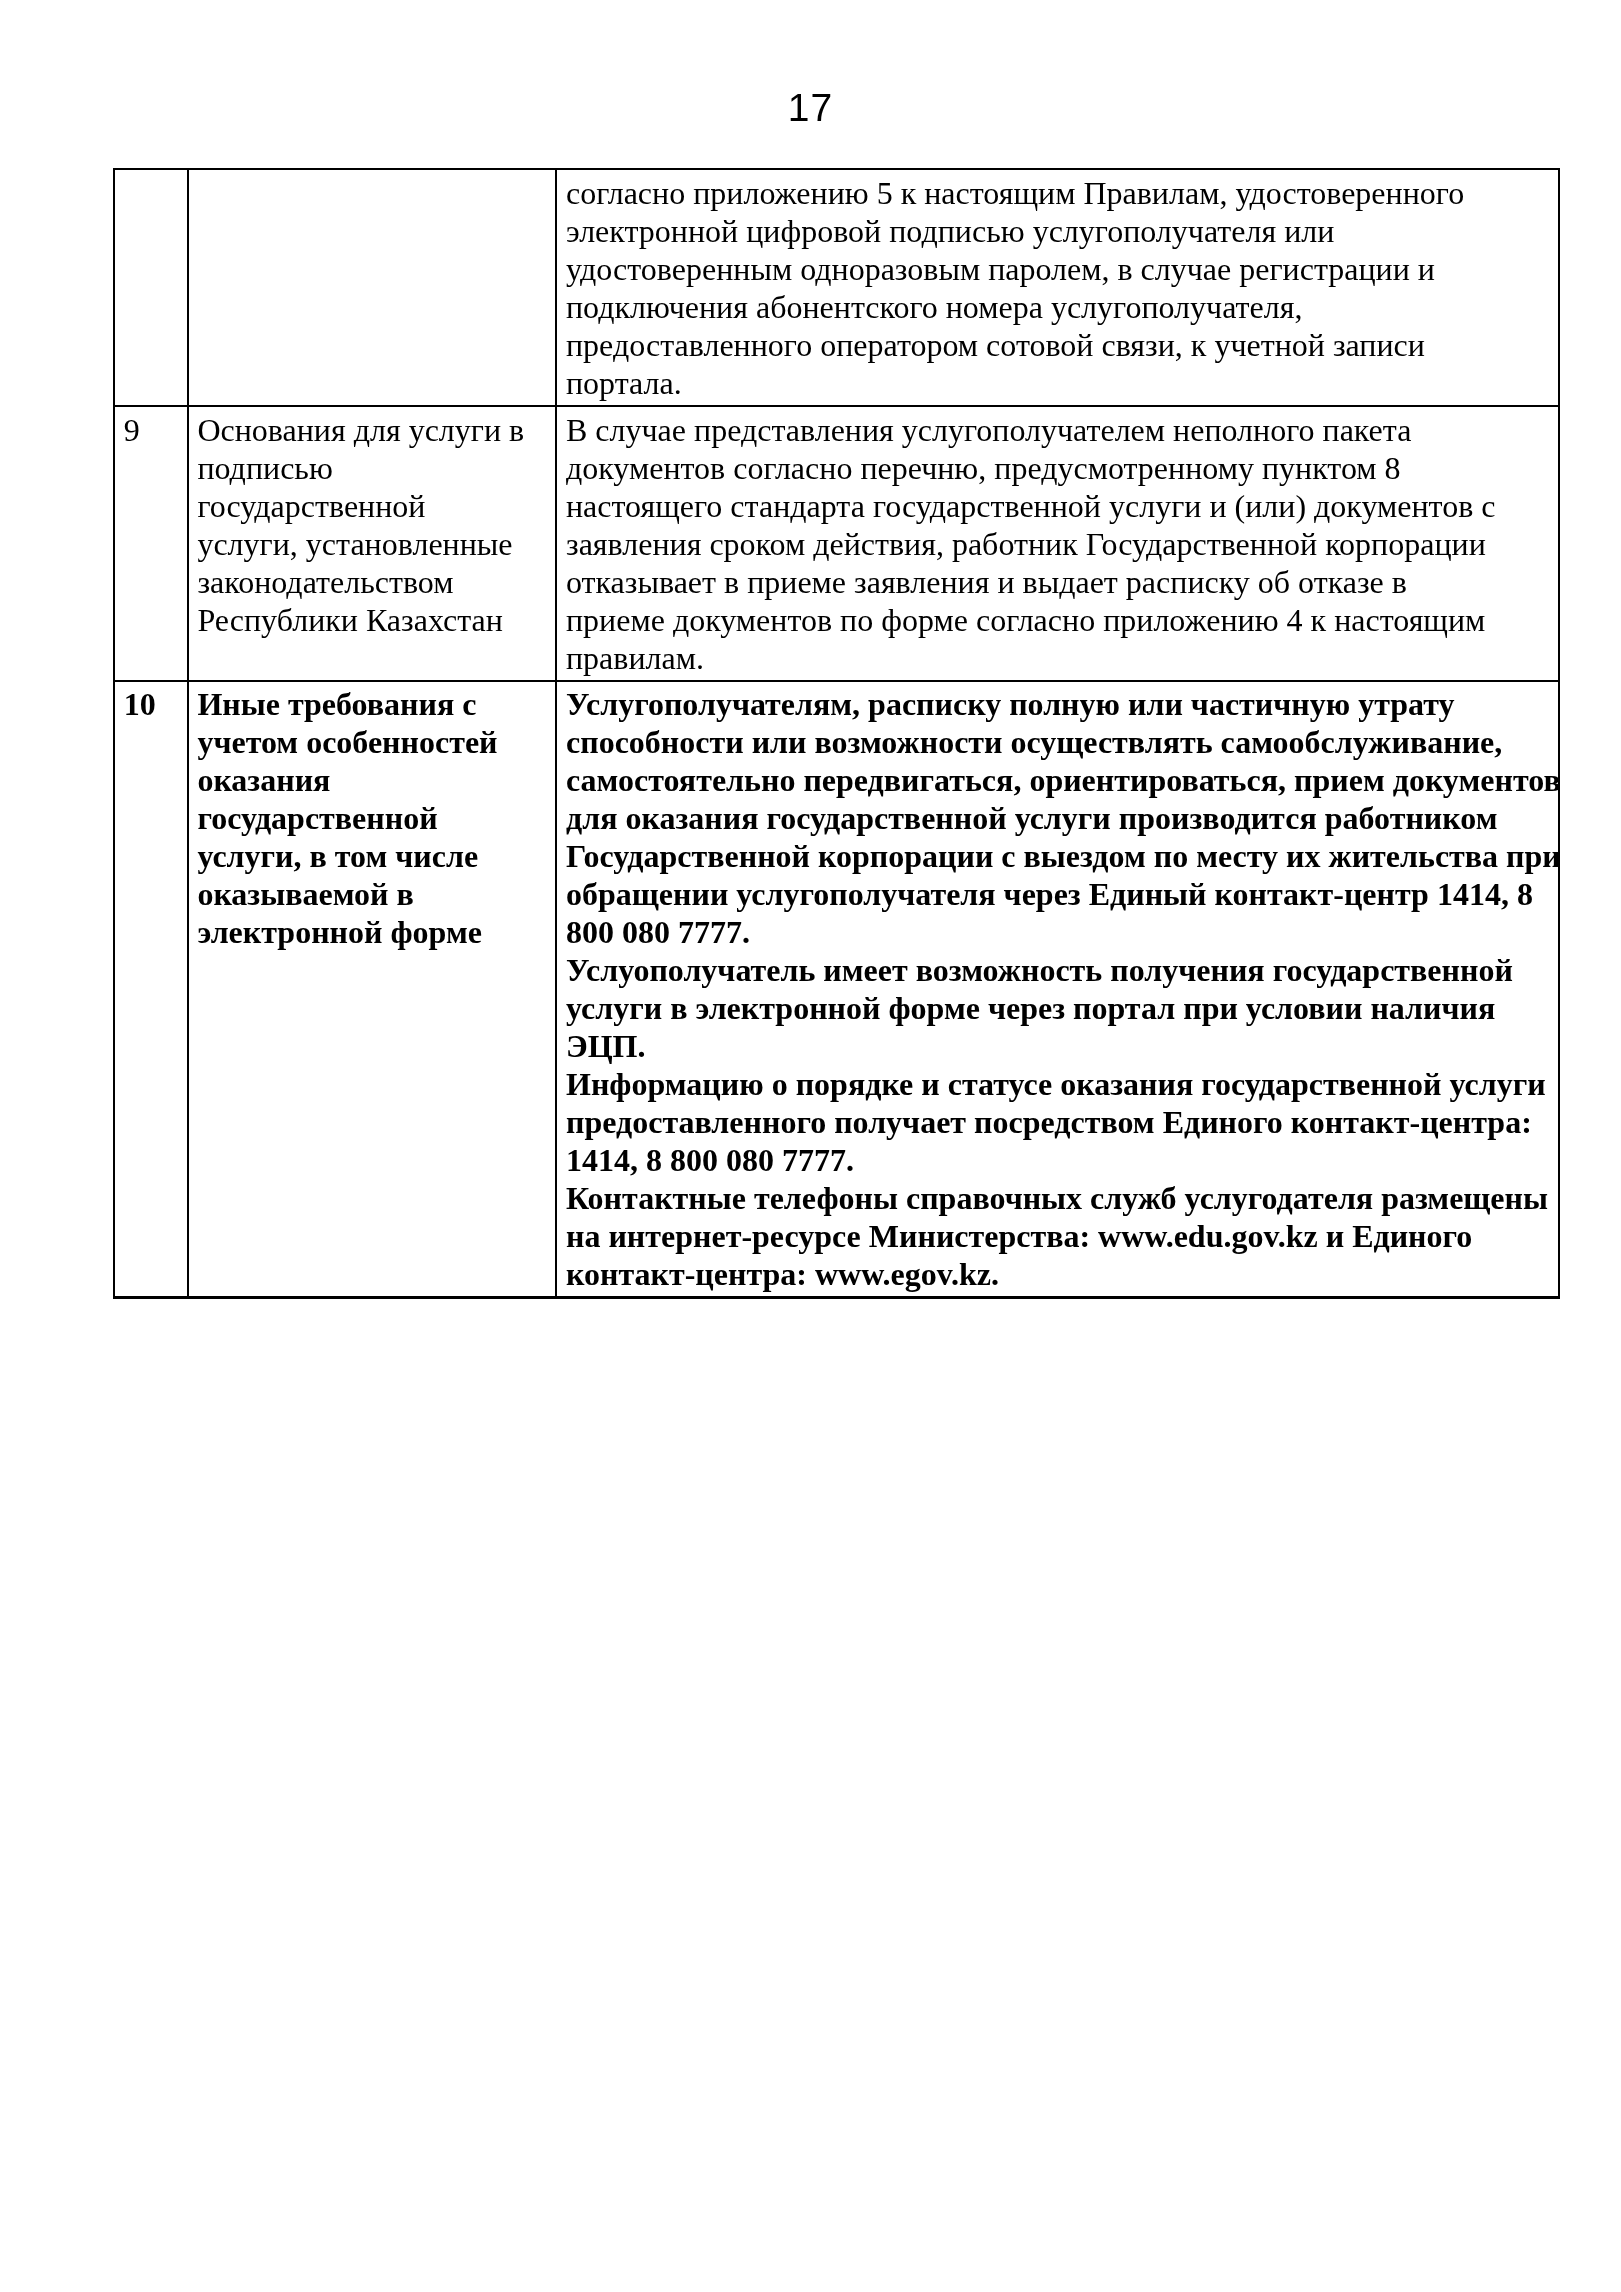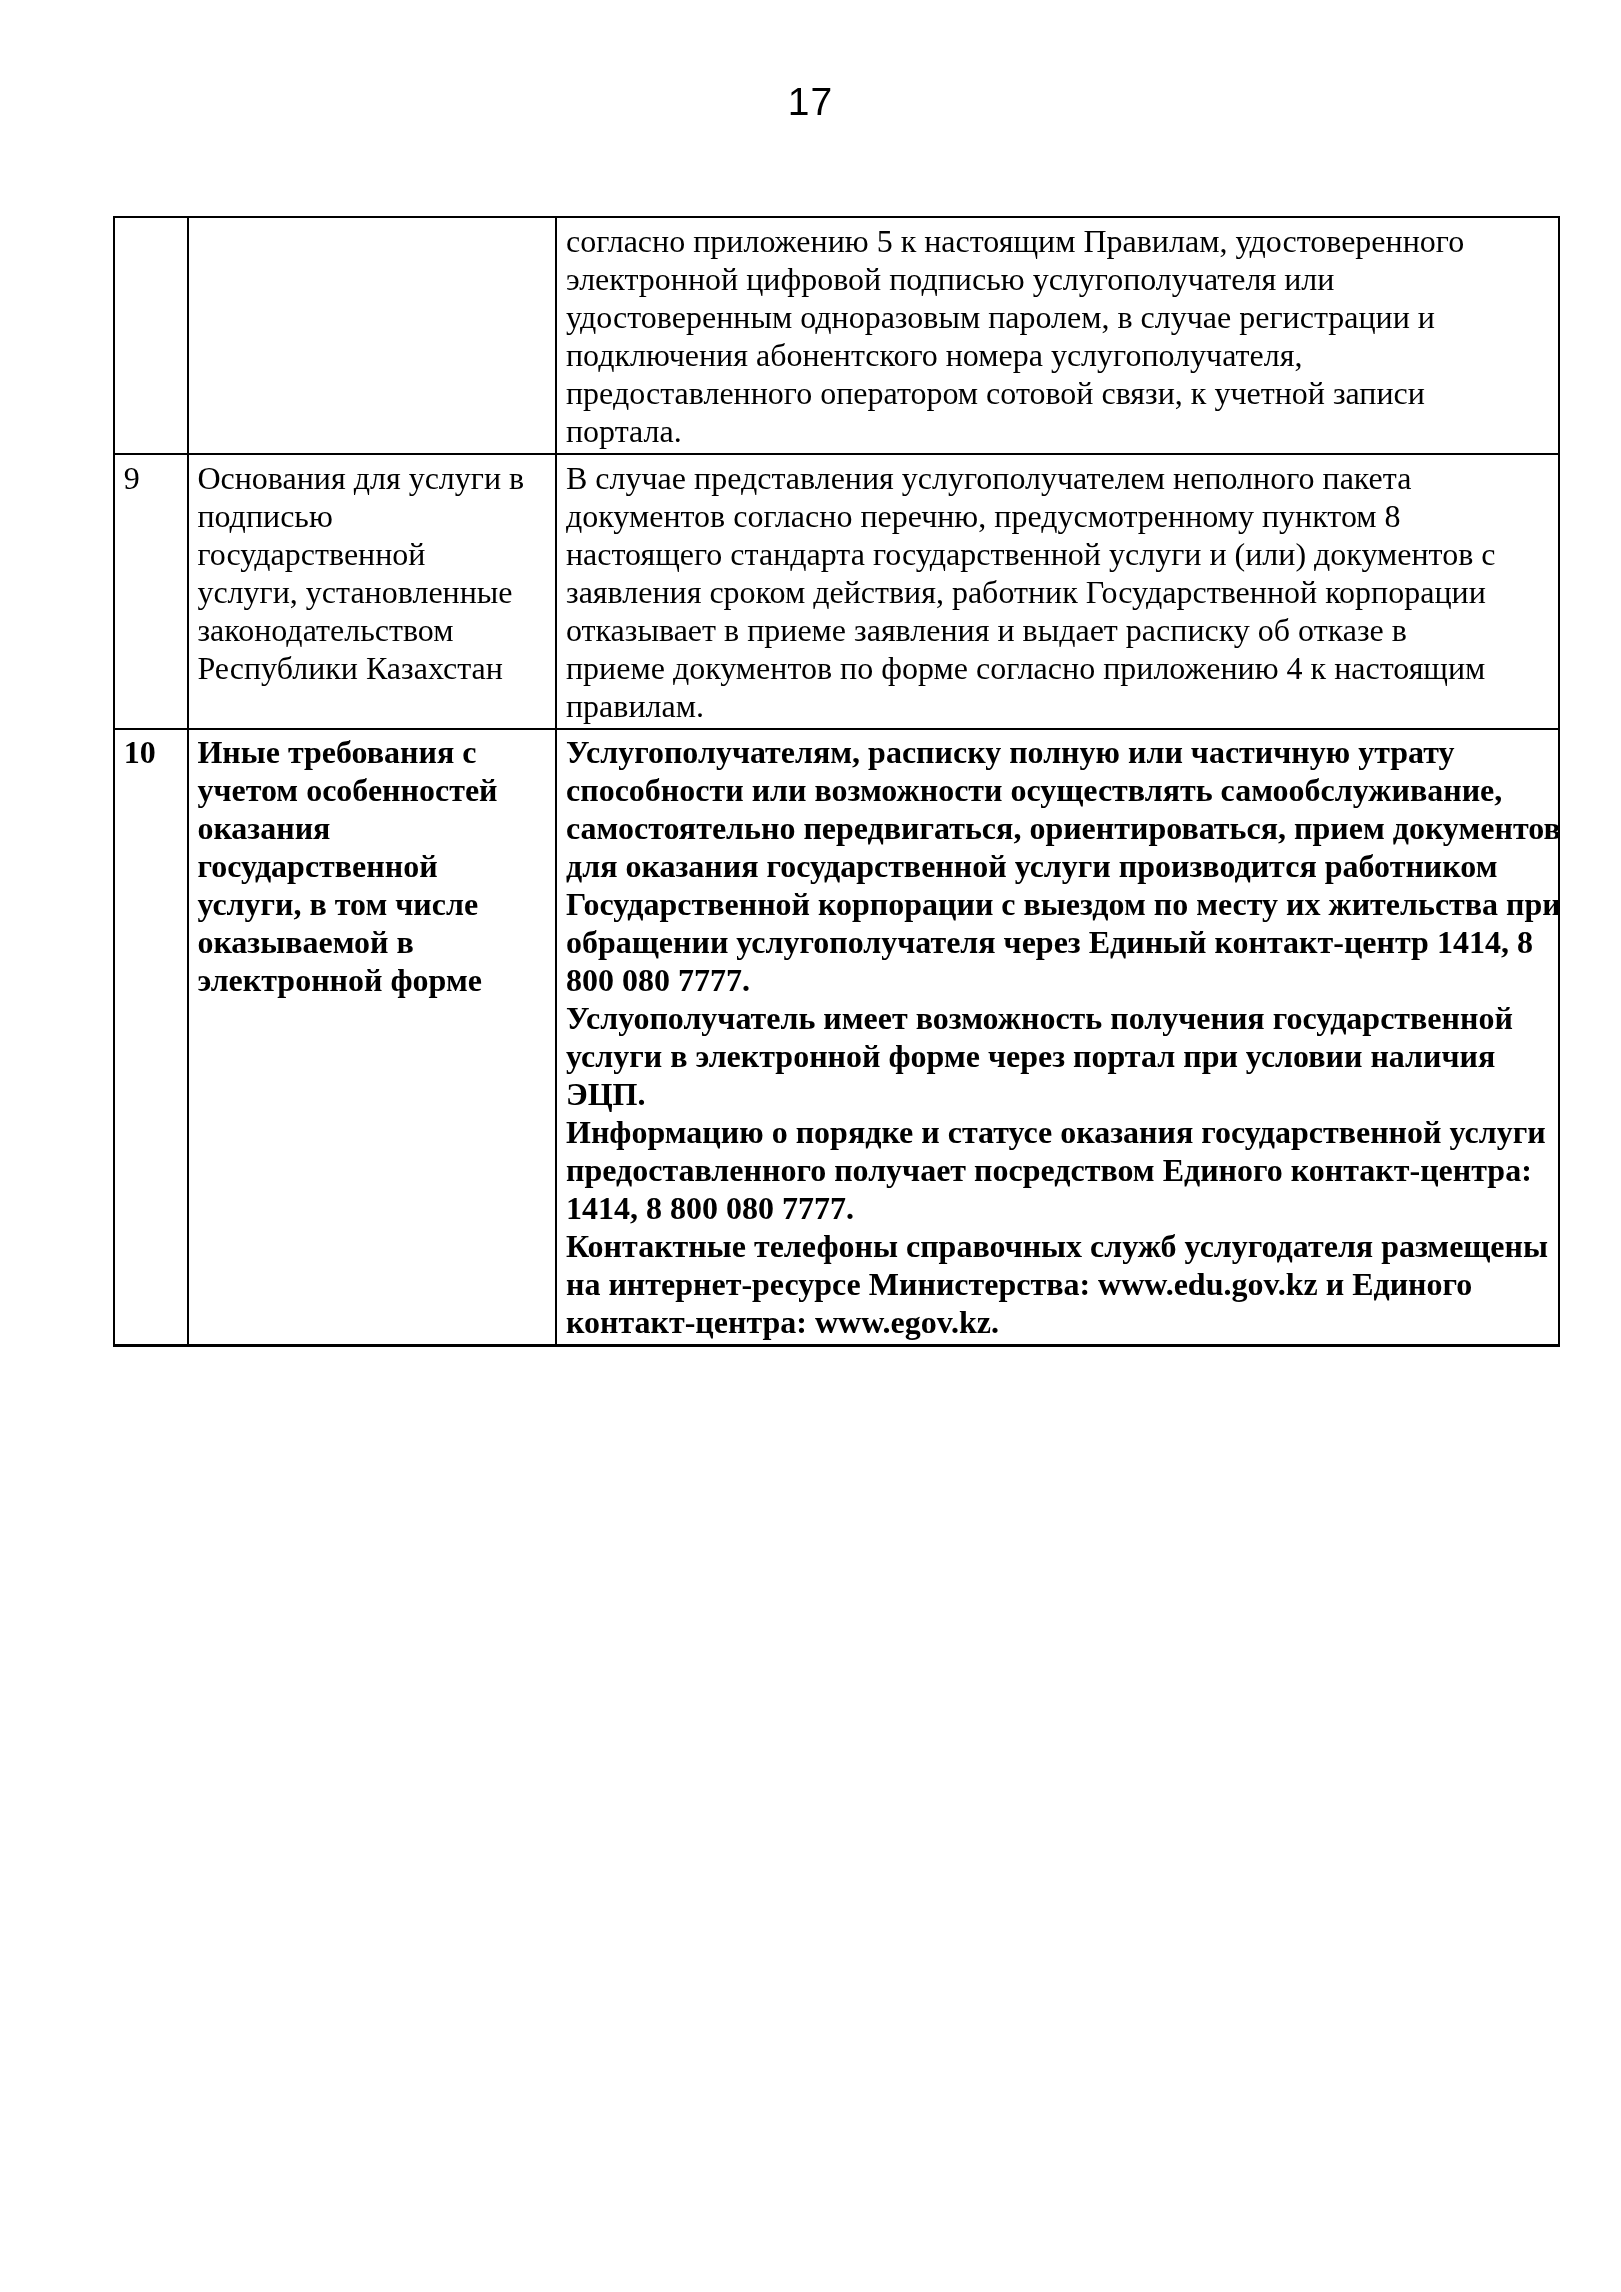--- a/index.html
+++ b/index.html
@@ -14,37 +14,36 @@
     margin: 0 auto;
     background: #ffffff;
     color: #000000;
     font-family: "Liberation Serif", "DejaVu Serif", serif;
     font-size: 32px;
     line-height: 38px;
     overflow: hidden;
   }
   .page-number {
     position: absolute;
-    top: 82px;
+    top: 88px;
     left: 0;
     width: 100%;
     text-align: center;
     font-family: "Liberation Sans", "DejaVu Sans", sans-serif;
     font-size: 39px;
     line-height: 1;
     letter-spacing: 1px;
   }
   table.doc-table {
     position: absolute;
     top: 168px;
     left: 113px;
     border-collapse: collapse;
     table-layout: fixed;
     width: 1392px;
-    margin-top: 48px;
   }
   table.doc-table td {
     border: 2.9px solid #000000;
     vertical-align: top;
     padding: 3.9px 7.8px 2.9px 8.8px;
     overflow: hidden;
   }
   table.doc-table tr:last-child td {
     border-bottom-width: 3.9px;
     font-weight: bold;

